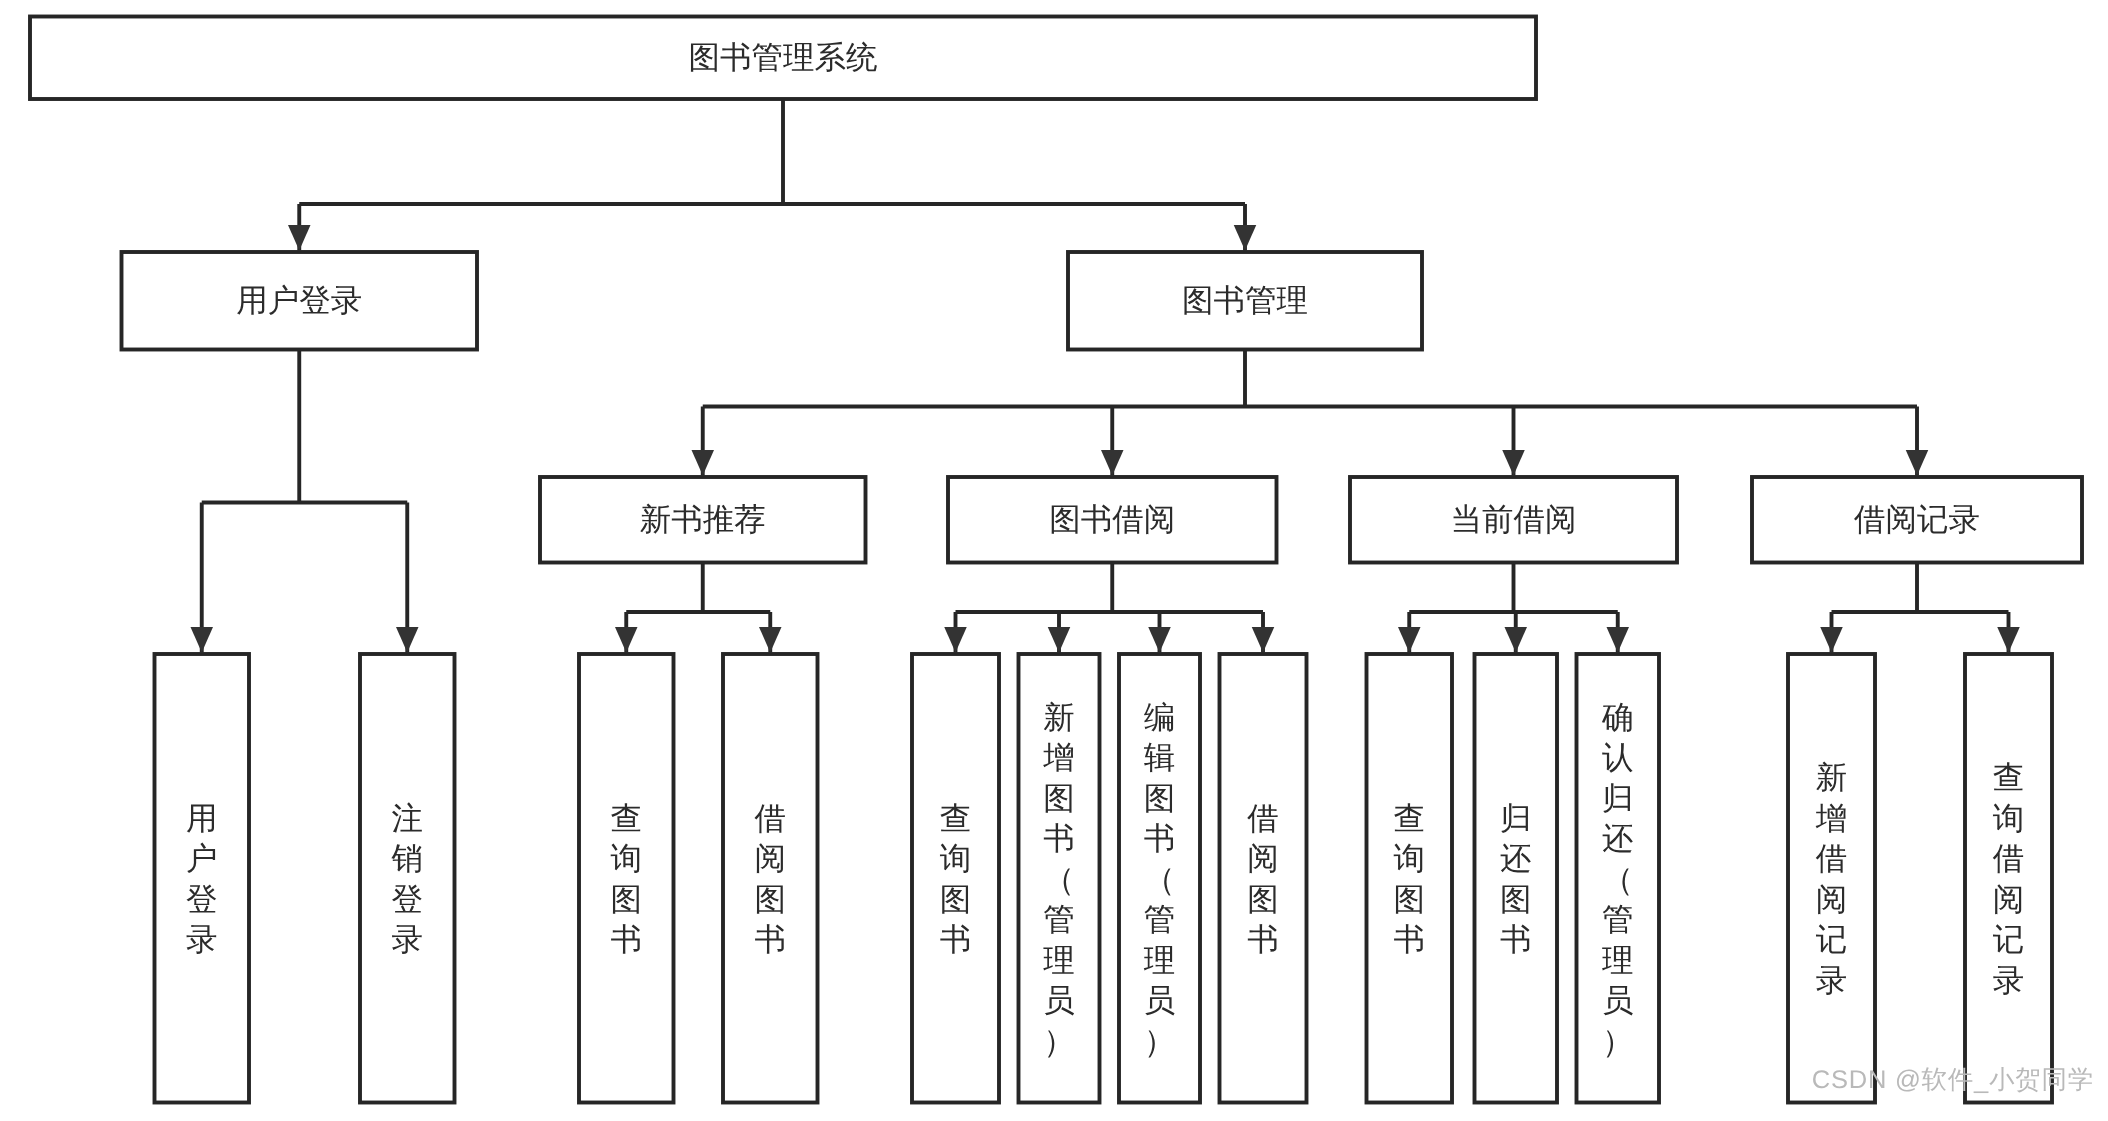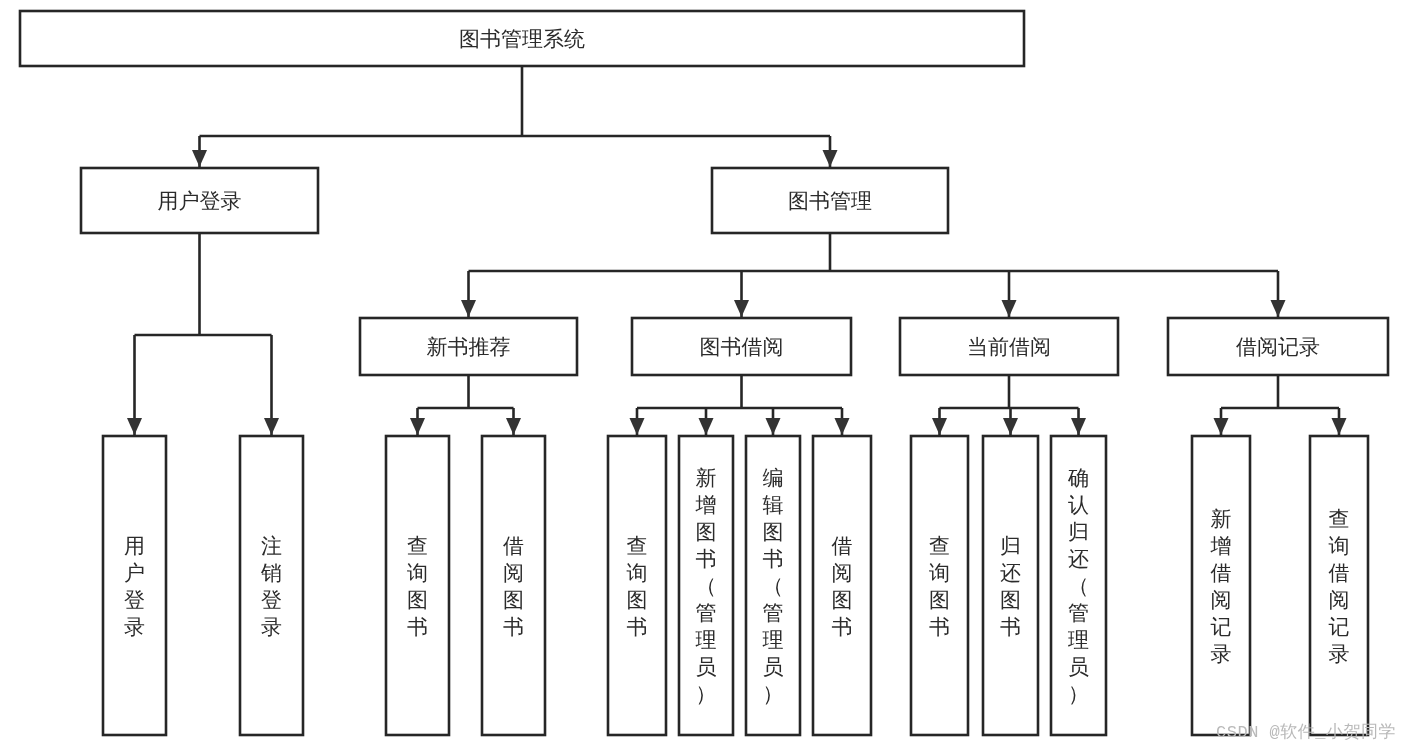--- a/index.html
+++ b/index.html
@@ -51,22 +51,22 @@
   }
   .node-label-v {
     font-family: "DejaVu Sans", "Liberation Sans", sans-serif;
     font-size: 21px;
     fill: #2b2b2b;
     text-anchor: middle;
   }
   .watermark {
     position: absolute;
     right: 9px;
-    bottom: 4px;
-    font-family: Liberation Mono, monospace;
+    bottom: 16px;
+    font-family: Liberation Sans, sans-serif;
     font-size: 17px;
     color: #b9b9b9;
     letter-spacing: 0.5px;
     white-space: nowrap;
     user-select: none;
   }
 </style>
 </head>
 <body>
 

